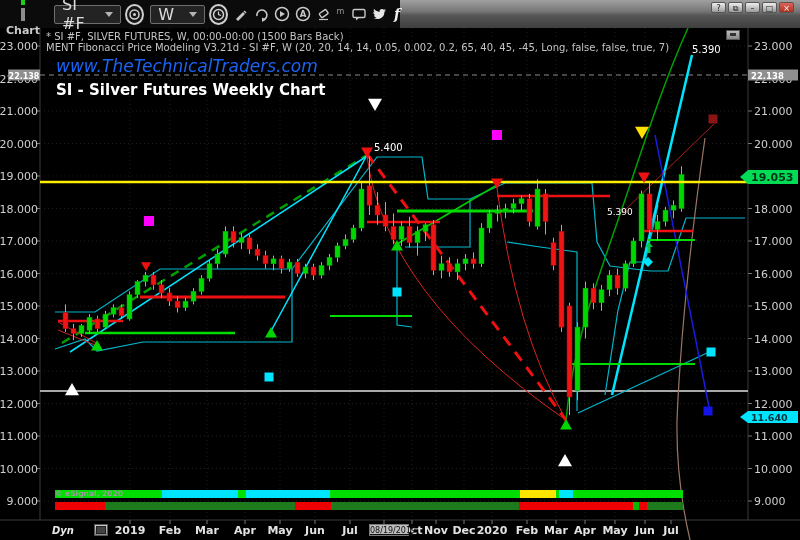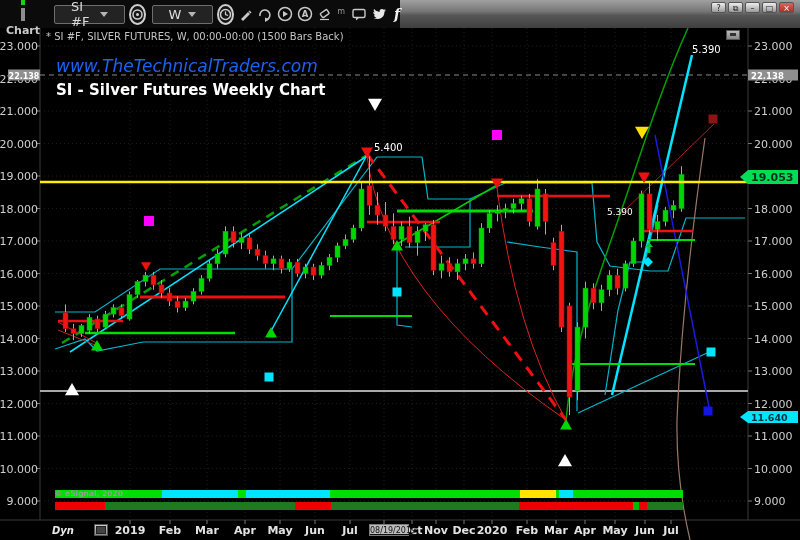--- a/index.html
+++ b/index.html
@@ -12,22 +12,22 @@
   .wbtn{width:15px;height:11px;font-size:8px;line-height:11px;text-align:center;color:#222;
     background:linear-gradient(#eee,#9a9a9a);border:1px solid #555;border-radius:2px;box-sizing:border-box;}
   .wbtn.close{background:linear-gradient(#e0635a,#a32);color:#fff;}
   #toolbar{position:absolute;top:0;left:0;width:400px;height:28px;background:#0b0b0b;
     display:flex;align-items:center;padding:0 0 0 4px;box-sizing:border-box;z-index:6;}
   #tab{display:flex;align-items:center;gap:3px;padding:3px 8px 3px 2px;flex-direction:column;}
   .ind1{width:4px;height:13px;background:#19d119;}
   .ind2{width:4px;height:13px;background:#8d8d8d;}
   #tab span{color:#c9c9c9;font-size:11px;font-weight:bold;}
   .combo{display:flex;align-items:center;justify-content:space-between;background:#232323;
-    border:1px solid #6e6e6e;border-radius:2px;color:#ddd;font-size:13px;height:17px;
-    padding:0 16px;margin-left:6px;}
+    border:1px solid #6e6e6e;border-radius:2px;color:#ddd;font-size:16px;height:17px;
+    padding:0 7px;margin-left:6px;}
   .combo .caret{width:0;height:0;border-left:4px solid transparent;border-right:4px solid transparent;
     border-top:5px solid #b5b5b5;margin-left:6px;}
   .roundbtn{width:21px;height:21px;border-radius:50%;background:#151515;border:2px solid #cfcfcf;
     margin-left:4px;display:flex;align-items:center;justify-content:center;box-sizing:border-box;}
   .tool{width:19px;height:20px;margin-left:4px;display:flex;align-items:center;justify-content:center;}
   .tool svg{display:block;}
   #more-label{color:#9a9a9a;font-size:8px;margin:0 2px 6px 4px;}
   #fb-label{color:#f2f2f2;font-family:"DejaVu Serif",serif;font-weight:bold;font-style:italic;
     font-size:14px;margin-left:6px;}
   
@@ -505,20 +505,21 @@
     <div class="tool">
       <svg width="17" height="15">
           <path d="M2,11.5 C3.5,11.6 4.7,11.2 5.5,10.6 C4,10.2 3.2,9.3 2.9,8.2 C3.4,8.3 3.9,8.3 4.3,8.1 C2.9,7.5 2.2,6.3 2.3,5.1 C2.8,5.3 3.3,5.5 3.8,5.5 C2.6,4.5 2.4,3.2 3.1,2.1 C4.6,3.8 6.5,4.8 8.6,4.9 C8.3,3.3 9.5,2 11,2 C11.7,2 12.4,2.3 12.8,2.8 C13.4,2.7 14,2.4 14.5,2.1 C14.3,2.8 13.9,3.3 13.3,3.7 C13.9,3.6 14.4,3.5 14.9,3.2 C14.5,3.9 14,4.4 13.4,4.8 C13.6,8.6 11,11.9 7.1,11.9 C5.2,11.9 3.4,11.9 2,11.5 Z" fill="#e8e8e8"></path>
         </svg>
     </div>
     <span id="fb-label">f</span>
   </div>
 
   <div class="ovl" id="legend">
     <div>* SI #F, SILVER FUTURES, W, 00:00-00:00 (1500 Bars Back)</div>
+    <div>MENT Fibonacci Price Modeling V3.21d - SI #F, W (20, 20, 14, 14, 0.05, 0.002, 0.2, 65, 40, 45, -45, Long, false, false, true, 7)</div>
   </div>
   <div class="ovl" id="watermark">www.TheTechnicalTraders.com</div>
   <div class="ovl" id="chart-title">SI - Silver Futures Weekly Chart</div>
   <div class="ovl" id="copyright">© eSignal, 2020</div>
   <div class="ovl" id="dyn">
     <b>Dyn</b>
     <span class="dicon">
         <i></i>
       </span>
   </div>

